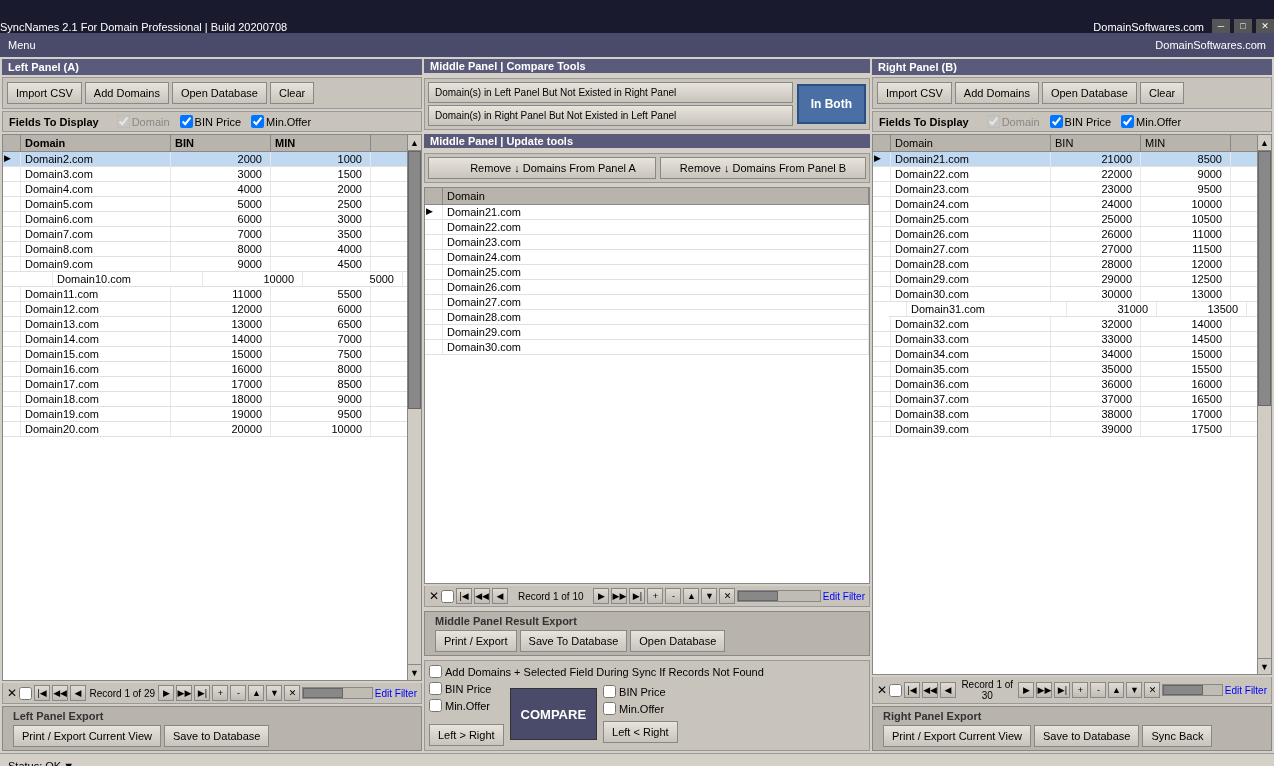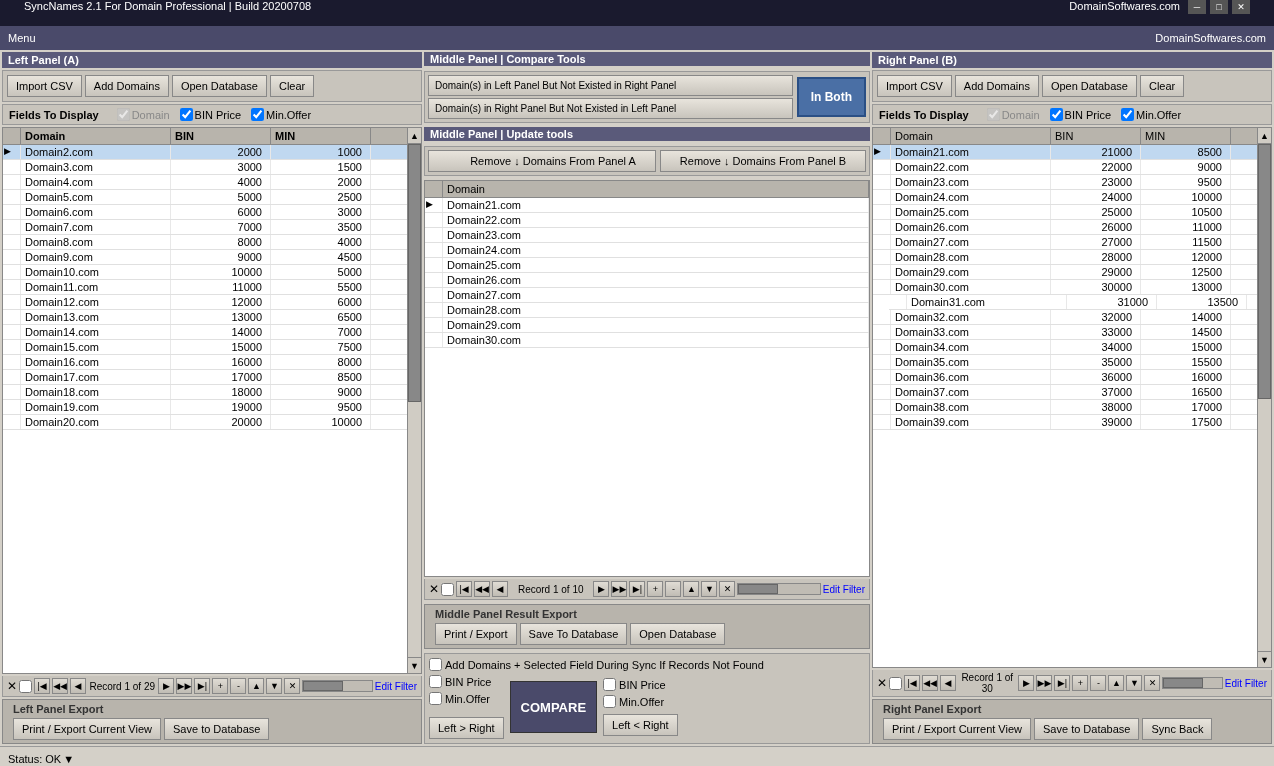--- a/index.html
+++ b/index.html
@@ -2,24 +2,24 @@
 <html><head>
   <meta charset="utf-8">
   <style>
     * { box-sizing: border-box; margin: 0; padding: 0; }
     body { font-family: 'Segoe UI', Tahoma, Arial, sans-serif; font-size: 11px; background: #d4d0c8; color: #000; overflow: hidden; }
 
     
     #titlebar {
       background: #1a1a2e;
       color: #fff;
-      height: 26px;
-      display: flex;
-      align-items: flex-start;
-      padding: 0 24px;
+      height: 33px;
+      display: flex;
+      align-items: flex-end;
+      padding: 0 0;
       font-size: 11px;
     }
     #titlebar .title { flex: 1; }
     #titlebar .controls { display: flex; gap: 4px; }
     #titlebar .controls span {
       width: 18px; height: 14px; background: #555; display: inline-block;
       text-align: center; line-height: 14px; cursor: pointer; font-size: 9px; color: #fff;
     }
 
     
@@ -356,21 +356,21 @@
               <div class="grid-cell">Domain8.com</div>
               <div class="grid-cell num">8000</div>
               <div class="grid-cell num">4000</div>
             </div>
             <div style="display: grid; grid-template-columns: 18px 150px 100px 100px; border-bottom: 1px solid rgb(224, 224, 224); cursor: pointer;">
               <div class="grid-cell"></div>
               <div class="grid-cell">Domain9.com</div>
               <div class="grid-cell num">9000</div>
               <div class="grid-cell num">4500</div>
             </div>
-            <div style="display: grid; grid-template-columns: 18px 150px 100px 100px; border-bottom: 1px solid rgb(224, 224, 224); cursor: pointer;">
+            <div style="display: grid; grid-template-columns: 18px 150px 100px 100px; border-bottom: 1px solid rgb(224, 224, 224); cursor: pointer; padding-left: 32px;">
               <div class="grid-cell"></div>
               <div class="grid-cell">Domain10.com</div>
               <div class="grid-cell num">10000</div>
               <div class="grid-cell num">5000</div>
             </div>
             <div style="display: grid; grid-template-columns: 18px 150px 100px 100px; border-bottom: 1px solid rgb(224, 224, 224); cursor: pointer;">
               <div class="grid-cell"></div>
               <div class="grid-cell">Domain11.com</div>
               <div class="grid-cell num">11000</div>
               <div class="grid-cell num">5500</div>

